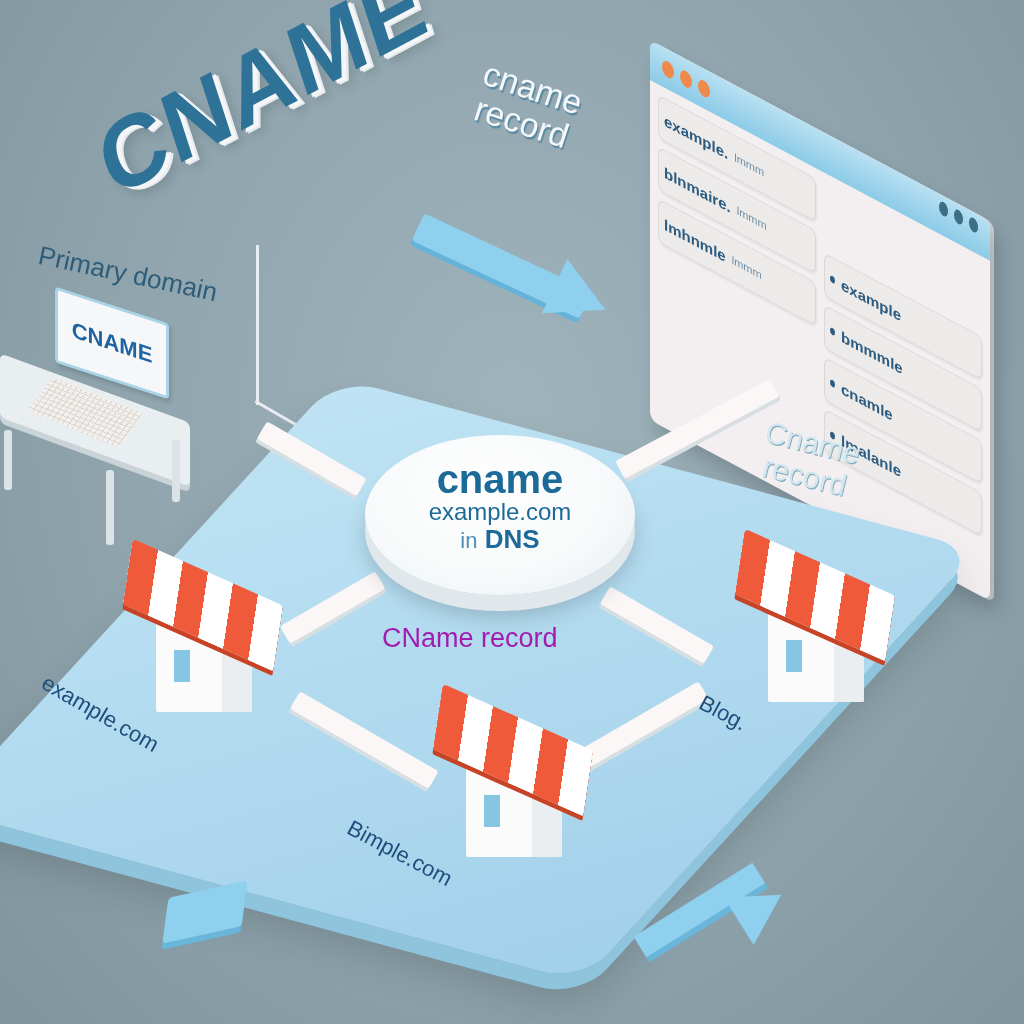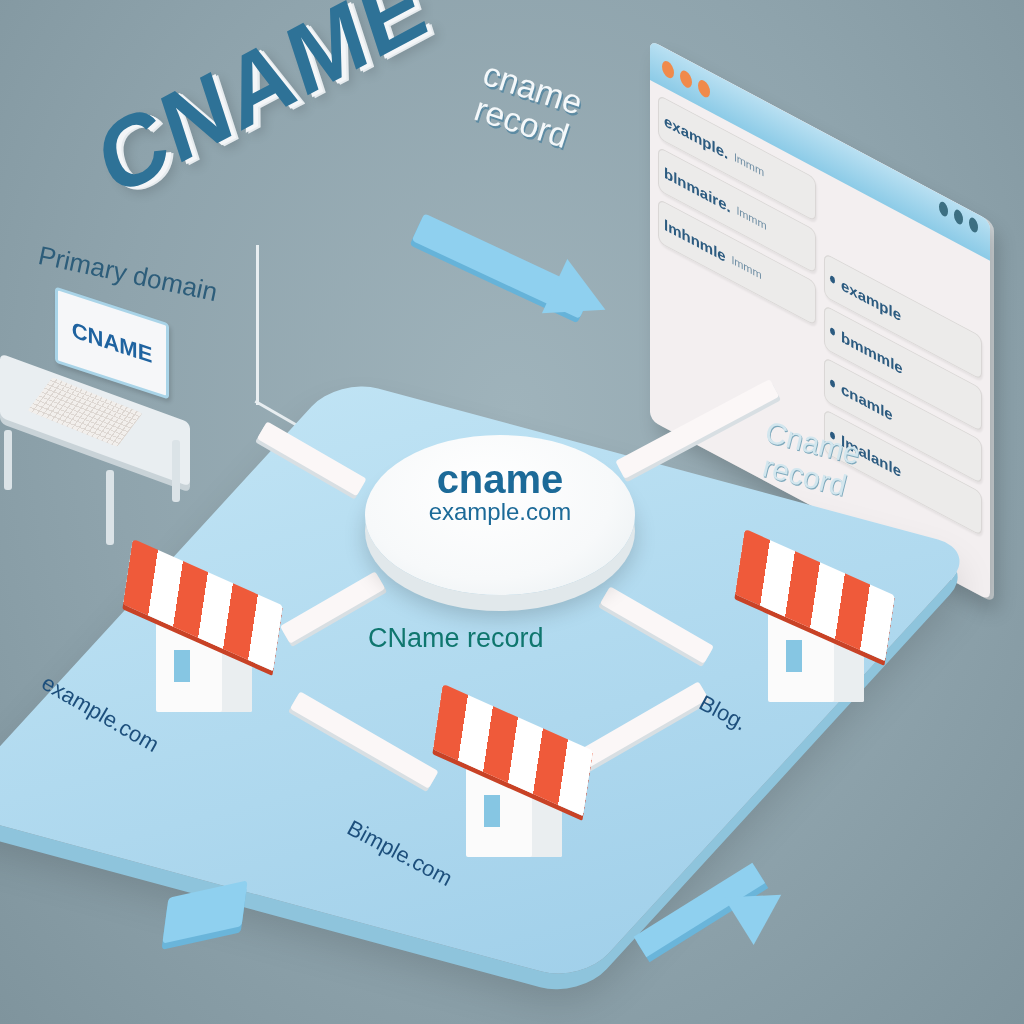--- a/index.html
+++ b/index.html
@@ -106,21 +106,21 @@
     left:365px; top:435px; width:270px; height:160px; border-radius:50%;
     background: radial-gradient(ellipse at 45% 35%, #ffffff 0%, #f7f9fa 60%, #e7edf0 100%);
     box-shadow: 0 16px 0 #e1e8eb, 0 22px 22px rgba(0,0,0,0.18);
     text-align:center;
   }
   .disk .l1 { font-size:40px; font-weight:bold; color:#1c6a98; margin-top:24px; line-height:40px; }
   .disk .l2 { font-size:24px; color:#1c6a98; line-height:26px; }
   .disk .l3 { font-size:26px; color:#1c6a98; font-weight:bold; line-height:28px; }
   .disk .l3 span { font-weight:normal; color:#4d8fb6; font-size:22px; }
 
-  .cname-record-center { left:368px; top:623px; font-size:27px; color:#0f766e; }
+  .cname-record-center { left:382px; top:623px; font-size:27px; color:#a21caf; }
 
   
   .conn { background:#fbf7f7; height:20px; border-radius:3px; box-shadow:0 4px 0 #d8dfe3; }
 
   
   .house { width:150px; height:150px; }
   .house .body {
     position:absolute; left:28px; top:50px; width:96px; height:92px; background:#fbfbfb;
     box-shadow: inset -30px 0 0 #eaeef0; border-radius:2px;
   }
@@ -228,20 +228,21 @@
 <div class="abs conn" style="left:620px;top:460px;width:175px;transform:rotate(-28deg);transform-origin:left center;"></div>
 <div class="abs conn" style="left:262px;top:420px;width:115px;transform:rotate(30deg);transform-origin:left center;"></div>
 <div class="abs conn" style="left:285px;top:625px;width:110px;transform:rotate(-30deg);transform-origin:left center;"></div>
 <div class="abs conn" style="left:605px;top:585px;width:120px;transform:rotate(30deg);transform-origin:left center;"></div>
 <div class="abs conn" style="left:295px;top:690px;width:160px;transform:rotate(30deg);transform-origin:left center;"></div>
 <div class="abs conn" style="left:565px;top:760px;width:160px;transform:rotate(-30deg);transform-origin:left center;"></div>
 
 <div class="abs disk">
   <div class="l1">cname</div>
   <div class="l2">example.com</div>
+  <div class="l3"><span>in</span> <b>DNS</b></div>
 </div>
 
 <div class="abs cname-record-center">CName record</div>
 
 <div class="abs house" style="left:128px;top:570px;">
   <div class="body">
       <div class="door"></div>
     </div>
   <div class="awning"></div>
 </div>

